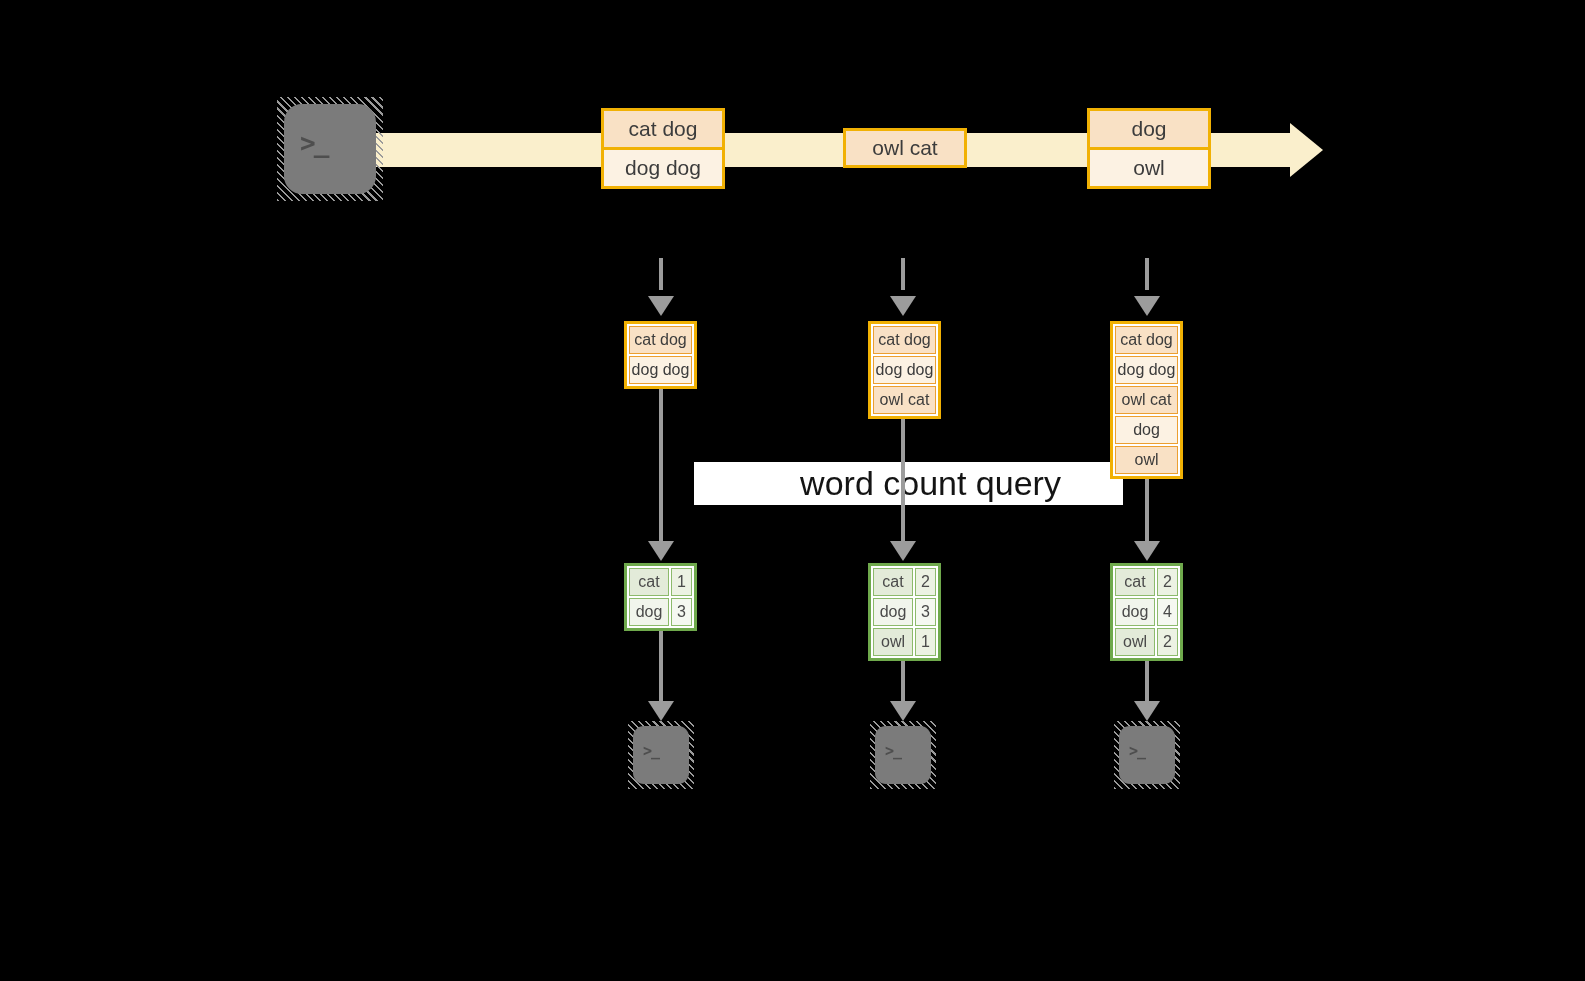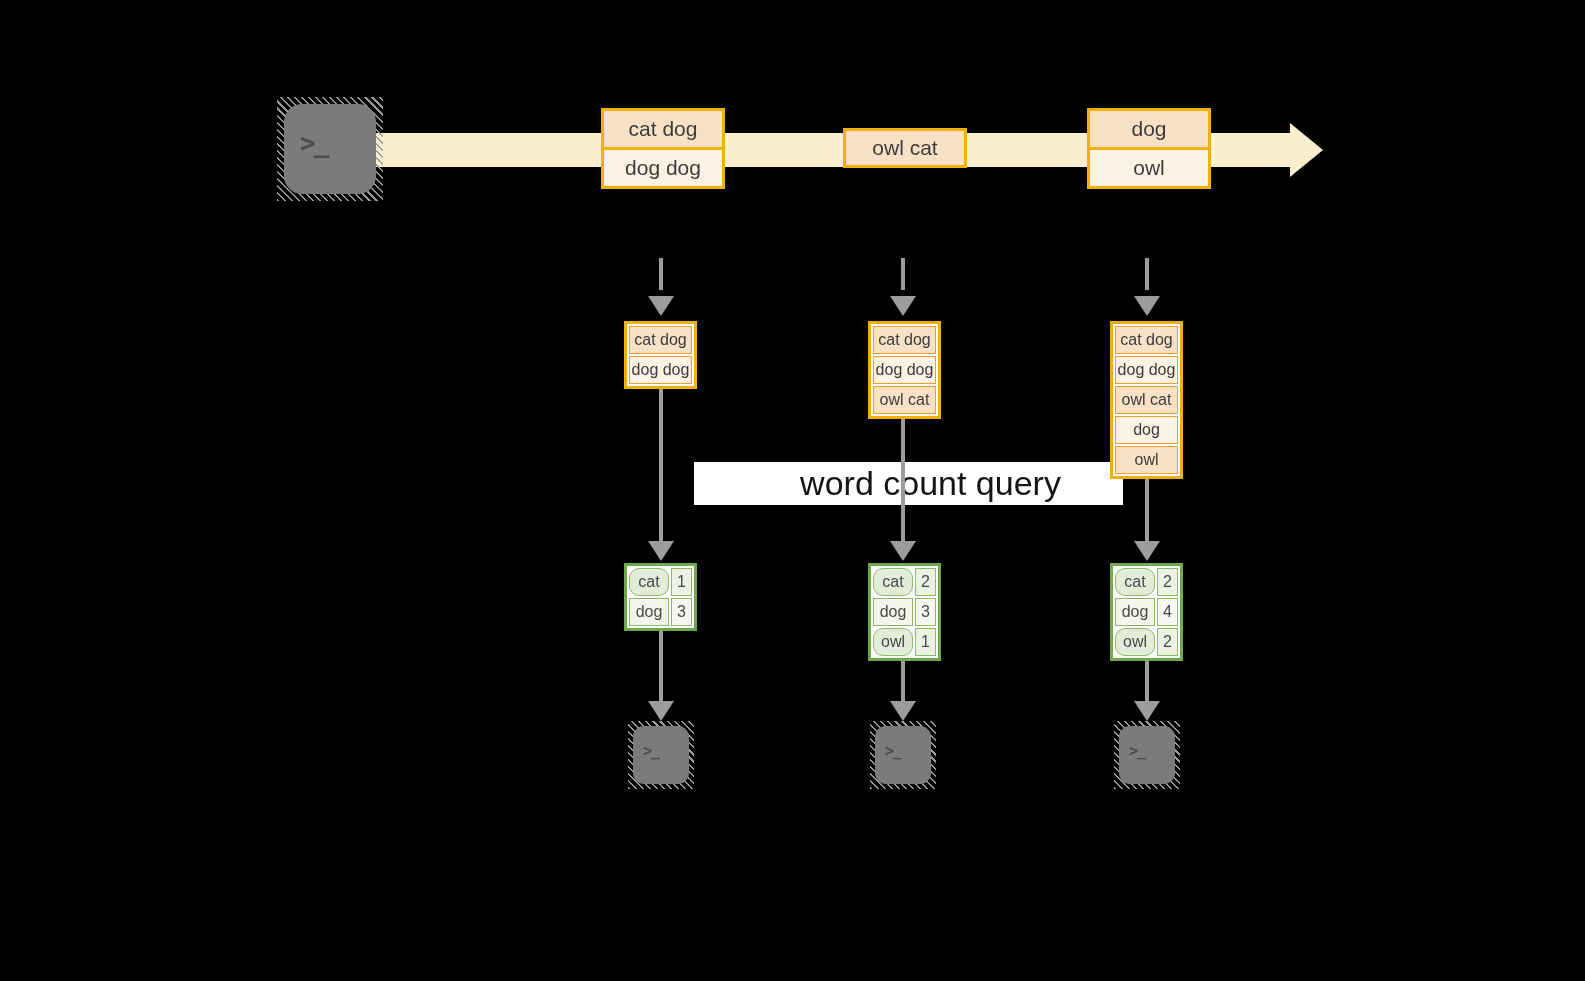--- a/index.html
+++ b/index.html
@@ -66,21 +66,21 @@
 
   
   .wtable{
     position:absolute;border:3px solid #6FA94C;background:#fff;padding:2px;
     display:grid;grid-template-columns:40px 21px;gap:2px;z-index:6;
   }
   .wtable .cell{
     box-sizing:border-box;height:28px;border:1px solid #8CBA6B;
     display:flex;align-items:center;justify-content:center;font-size:16px;color:#4a4a4a;
   }
-  .wtable .cell:nth-child(4n+1){background:#E3EBD9;border-radius:10px;}
+  .wtable .cell:nth-child(4n+1){background:#E3EBD9;}
   .wtable .cell:nth-child(4n+2){background:#ECF2E3;}
   .wtable .cell:nth-child(4n+3){background:#F1F5EC;}
   .wtable .cell:nth-child(4n+4){background:#F5F8F1;}
 </style>
 </head>
 <body>
 
 <div class="stage">
 
   <div class="band"></div>

